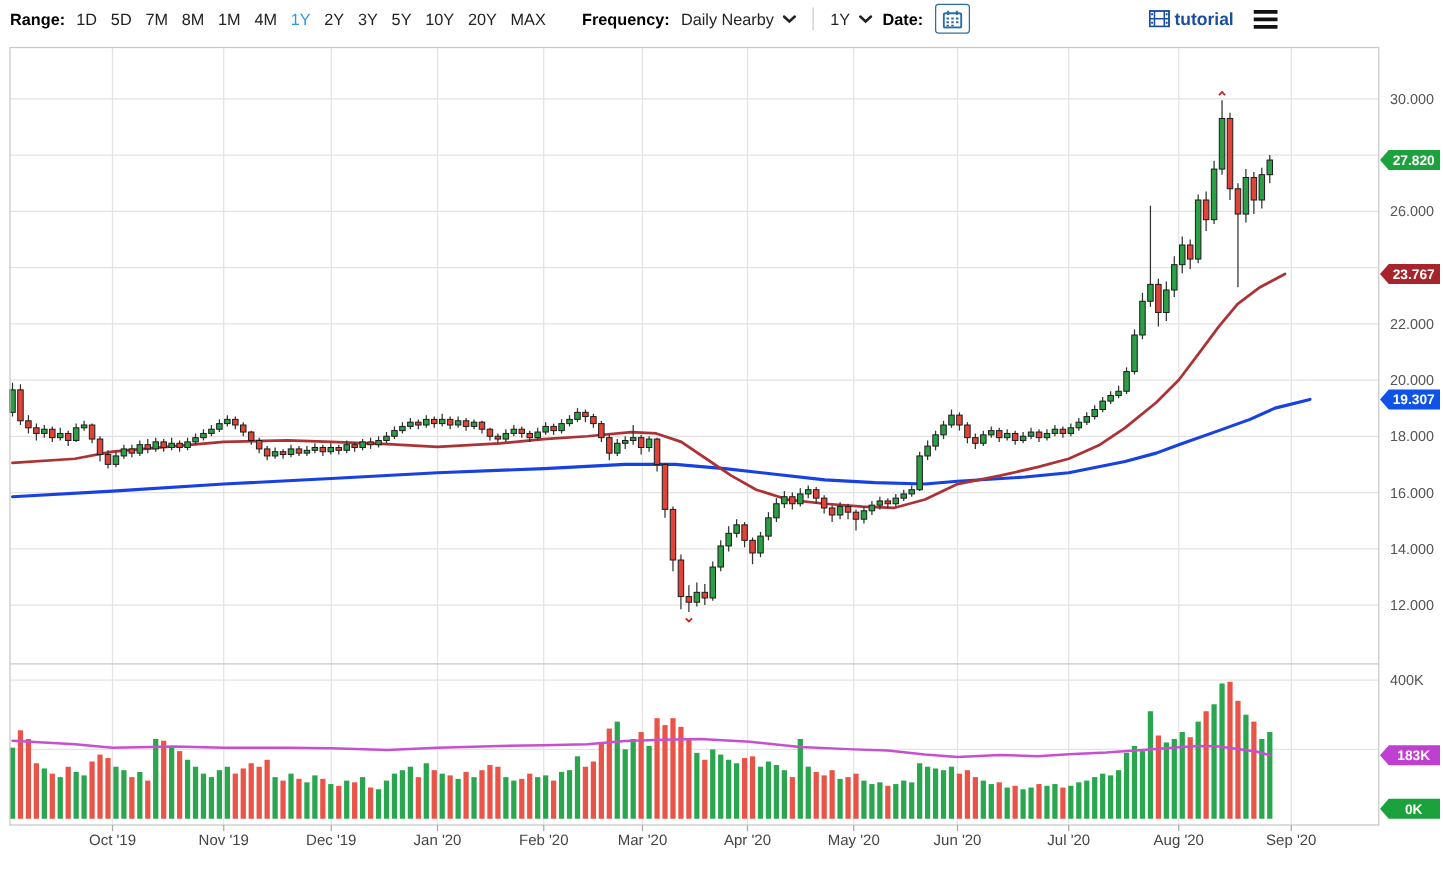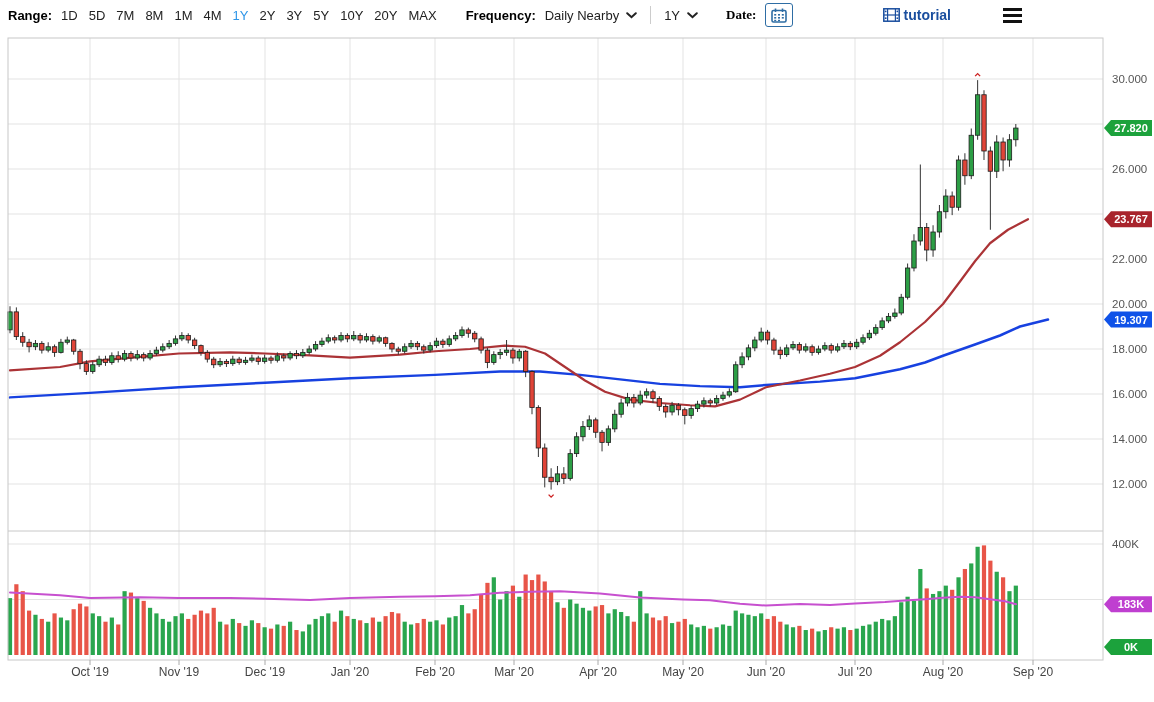--- a/index.html
+++ b/index.html
@@ -7,23 +7,23 @@
   .app{position:relative;width:1154px;height:702px;background:#fff;font-family:"Liberation Sans",sans-serif;overflow:hidden;}
   .toolbar{position:absolute;top:0;left:0;width:1034px;height:30px;display:flex;align-items:center;padding-left:8px;box-sizing:border-box;font-size:13px;color:#222;white-space:nowrap;}
   .lbl{font-weight:700;color:#000;margin-right:9px;}
   .range-opts{display:flex;align-items:flex-start;}
   .range-opt{margin-right:11px;color:#222;cursor:pointer;}
   .range-opt.active{color:#2f96e8;}
   .freq-lbl{margin-left:18px;text-align:center;}
   .fake-select{display:flex;align-items:center;cursor:pointer;}
   .fake-select svg{margin-left:7px;}
   .divider{width:1px;height:18px;background:#ccc;margin:0 13px;}
-  .date-lbl{margin-left:28px;font-family:Liberation Serif, serif;}
+  .date-lbl{margin-left:8px;}
   .cal-btn{width:28px;height:24px;border:1px solid #2e6da4;border-radius:3px;background:#fff;display:flex;align-items:center;justify-content:center;cursor:pointer;padding:0;}
-  .right-zone{margin-left:auto;display:flex;align-items:center;gap:36px;}
+  .right-zone{margin-left:auto;display:flex;align-items:center;}
   .tutorial{display:flex;align-items:center;color:#1a4e9e;font-weight:700;font-size:14px;cursor:pointer;}
   .tutorial svg{margin-right:4px;}
   .burger{margin:0 12px 0 16px;cursor:pointer;display:flex;flex-direction:column;justify-content:center;}
   .burger div{width:19px;height:3px;background:#111;margin:1.5px 0;}
   .chart-wrap{position:absolute;top:30px;left:0;}
 </style>
 </head>
 <body>
 <div class="app">
 

